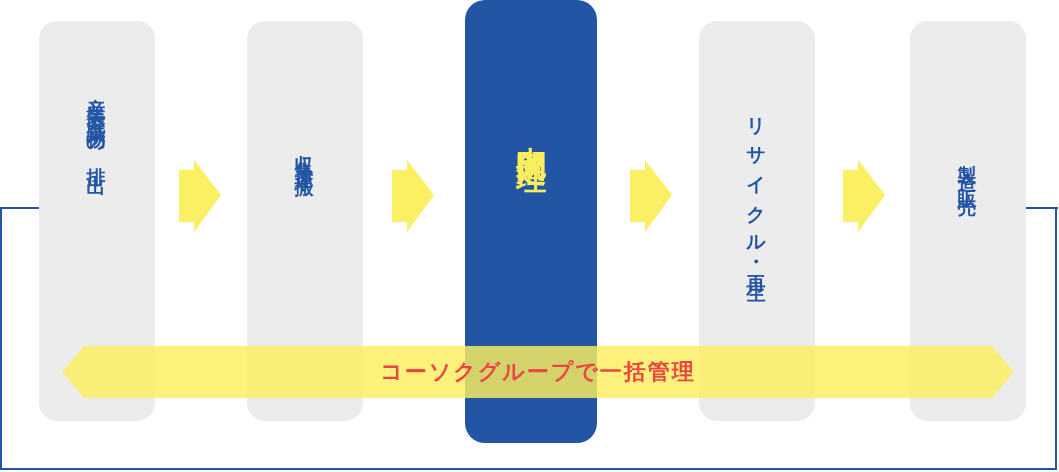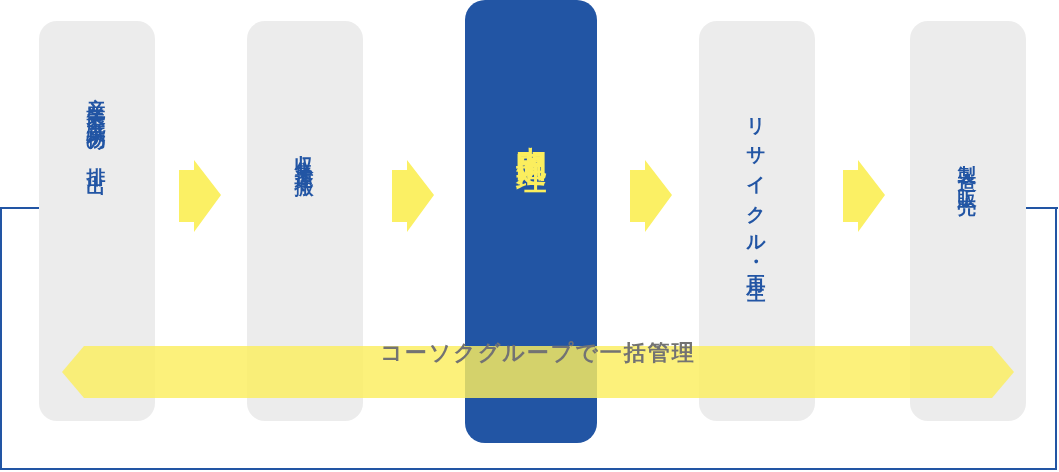--- a/index.html
+++ b/index.html
@@ -6,21 +6,21 @@
   body{width:1059px;height:472px;position:relative;overflow:hidden;font-family:"DejaVu Sans",sans-serif;}
   .frame{position:absolute;left:0;top:208px;width:1057px;height:262px;border:2px solid #2255a4;border-top:none;box-sizing:border-box;}
   .frame-top-left{position:absolute;left:0;top:207px;width:40px;height:2px;background:#2255a4;}
   .frame-top-right{position:absolute;left:1025px;top:207px;width:33px;height:2px;background:#2255a4;}
   .step{position:absolute;top:21px;width:116px;height:400px;background:#ececec;border-radius:18px;display:flex;justify-content:center;}
   .step .label{writing-mode:vertical-rl;text-orientation:upright;color:#2255a4;font-weight:bold;font-size:19px;letter-spacing:8px;position:absolute;}
   .step.highlight{top:0;height:443px;background:#2255a4;border-radius:20px;}
   .step.highlight .label{color:#fbee5e;font-size:30px;letter-spacing:6px;}
   .arrow{position:absolute;top:160px;width:42px;height:72px;}
   .band{position:absolute;left:62px;top:346px;width:952px;height:52px;}
-  .band-text{position:absolute;left:62px;top:327px;width:952px;height:52px;display:flex;align-items:center;justify-content:center;color:#737373;font-weight:bold;font-size:22px;letter-spacing:2px;}
+  .band-text{position:absolute;left:62px;top:346px;width:952px;height:52px;display:flex;align-items:center;justify-content:center;color:#ef4444;font-weight:bold;font-size:22px;letter-spacing:2px;}
 </style>
 </head>
 <body>
 
 <div>
 
   <div class="frame"></div>
   <div class="frame-top-left"></div>
   <div class="frame-top-right"></div>
 

